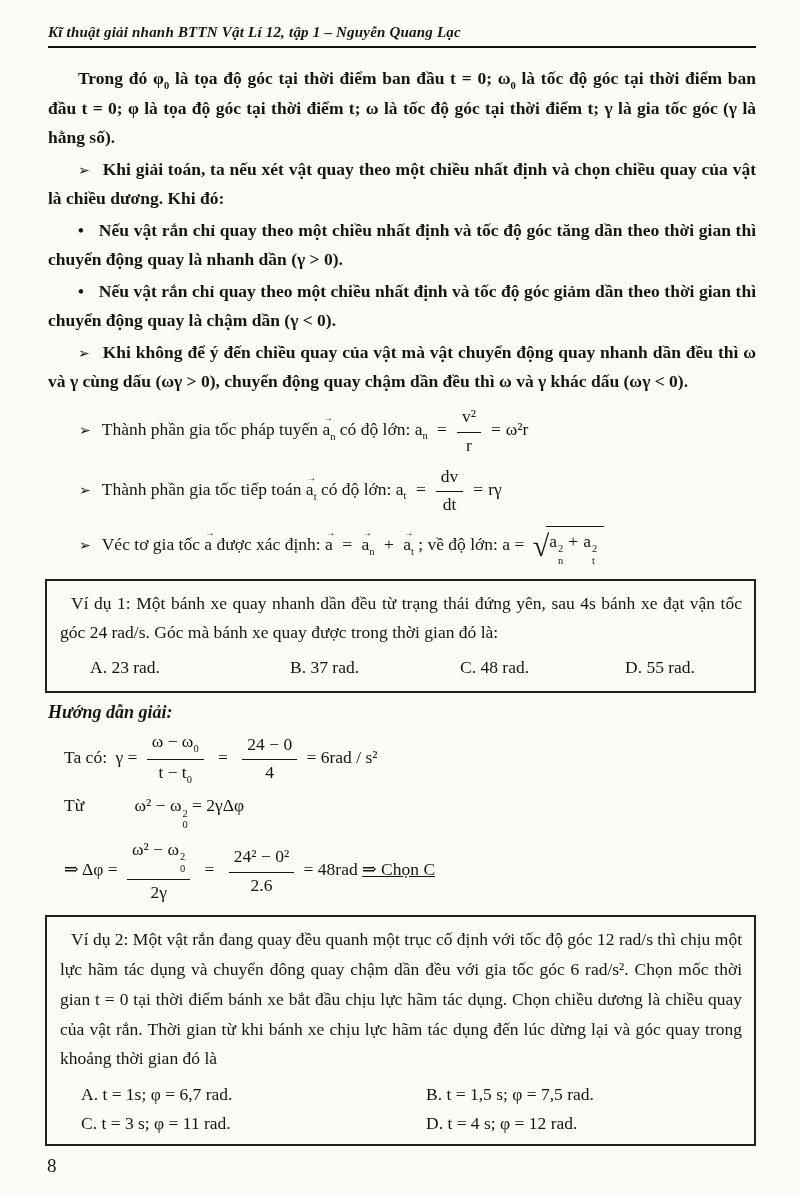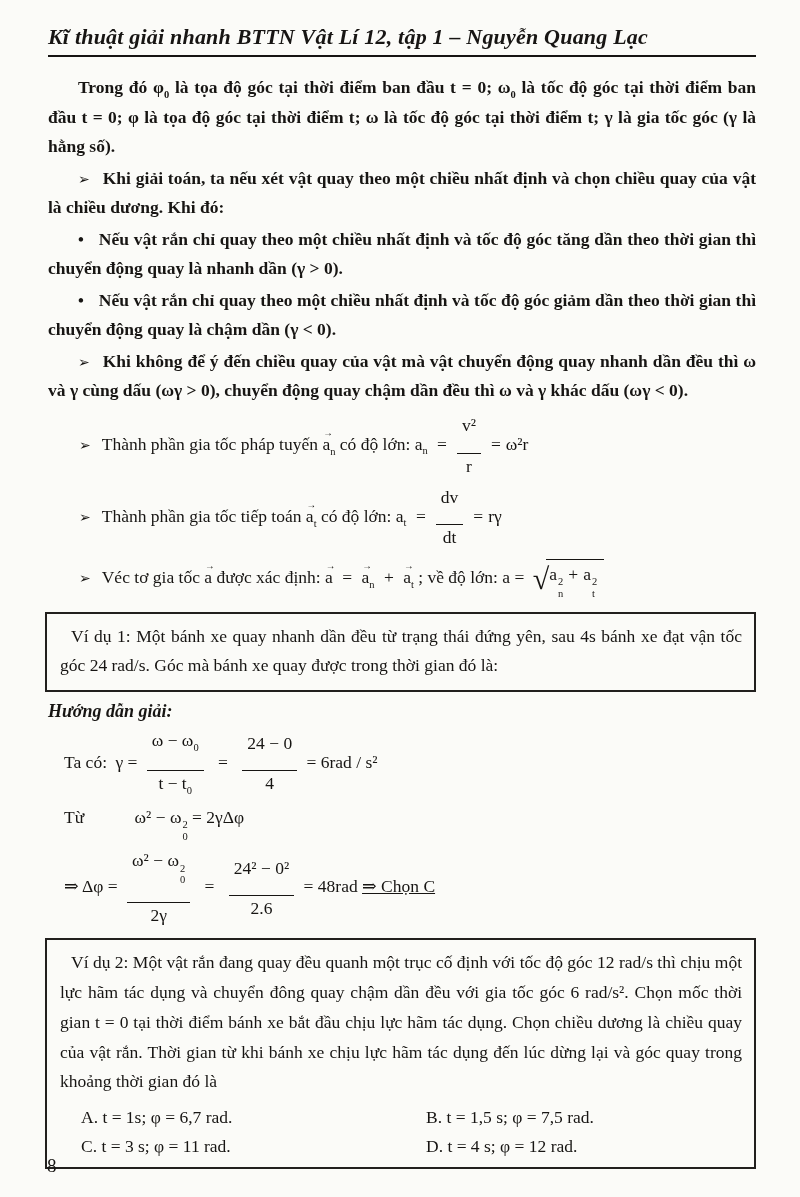--- a/index.html
+++ b/index.html
@@ -4,32 +4,32 @@
 <style>
   * { margin:0; padding:0; box-sizing:border-box; }
   html,body { background:#dededa; }
   .page {
     width:800px; height:1197px; margin:0 auto; position:relative; overflow:hidden;
     background:#fbfbf8; color:#171513;
     font-family:"Liberation Serif","DejaVu Serif","DejaVu Sans",serif;
     font-size:17.5px; padding:24px 44px 0 48px;
   }
   .running-header {
-    font-weight:bold; font-style:italic; font-size:22px; letter-spacing:0.2px;
+    font-weight:bold; font-style:italic; font-size:15px; letter-spacing:0.2px;
     padding-bottom:5px; border-bottom:2.5px solid #161413;
   }
   .content { padding-top:16px; }
   p.para { text-align:justify; line-height:1.66; text-indent:30px; margin-bottom:3px;font-weight:bold; }
   .mk-arrow { font-family:"DejaVu Sans","Liberation Sans",sans-serif; font-size:0.8em; margin-right:13px; }
   .mk-bullet { font-size:0.95em; margin-right:15px; }
   
   .frow { padding-left:31px; margin:10px 0 9px; white-space:nowrap; line-height:1.3; }
   .frow .mk-arrow { margin-right:11px; }
   .frac { display:inline-block; vertical-align:middle; margin:0 5px; text-align:center; line-height:1.22; }
-  .frac .num { display:block; border-bottom:1.5px solid #171513; padding:0 5px 16px; }
+  .frac .num { display:block; border-bottom:1.5px solid #171513; padding:0 5px 4px; }
   .frac .den { display:block; padding:2px 5px 0; }
   sub.s { font-size:0.6em; }
   .ss { display:inline-flex; flex-direction:column; text-align:left; font-size:0.6em; line-height:1.12; vertical-align:-0.5em; margin-left:1px; }
   .vecx { position:relative; display:inline-block; }
   .vecx .varrow { position:absolute; top:-0.62em; left:0.08em; font-size:0.55em; letter-spacing:-1px; }
   .sqrt { display:inline-block; vertical-align:middle; white-space:nowrap; margin-left:4px; }
   .rsign { font-size:1.72em; vertical-align:middle; line-height:1; }
   .rbody { display:inline-block; border-top:1.5px solid #171513; padding:3px 7px 0 3px; margin-left:-3px; vertical-align:middle; }
   .op { margin:0 5px; }
   
@@ -100,20 +100,26 @@
               <span>2</span>
               <span>n</span>
             </span><span class="op">+</span><span>a</span><span class="ss">
               <span>2</span>
               <span>t</span>
             </span></span></span>
     </div>
 
     <section class="example-box">
       <p class="ex-body"><b class="ex-label">Ví dụ 1:</b><span> Một bánh xe quay nhanh dần đều từ trạng thái đứng yên, sau 4s bánh xe đạt vận tốc góc 24 rad/s. Góc mà bánh xe quay được trong thời gian đó là:</span></p>
+      <div class="opts-row">
+        <span class="opt">A. 23 rad.</span>
+        <span class="opt">B. 37 rad.</span>
+        <span class="opt">C. 48 rad.</span>
+        <span class="opt">D. 55 rad.</span>
+      </div>
     </section>
 
     <h3 class="sol-head">Hướng dẫn giải:</h3>
 
     <div class="eqrow">
       <span class="eq-label">Ta có:</span>
       <span>γ =</span>
       <span class="frac"><span class="num"><span>ω − ω</span><sub class="s">0</sub></span><span class="den"><span>t − t</span><sub class="s">0</sub></span></span>
       <span class="op">=</span>
       <span class="frac"><span class="num">24 − 0</span><span class="den">4</span></span>

